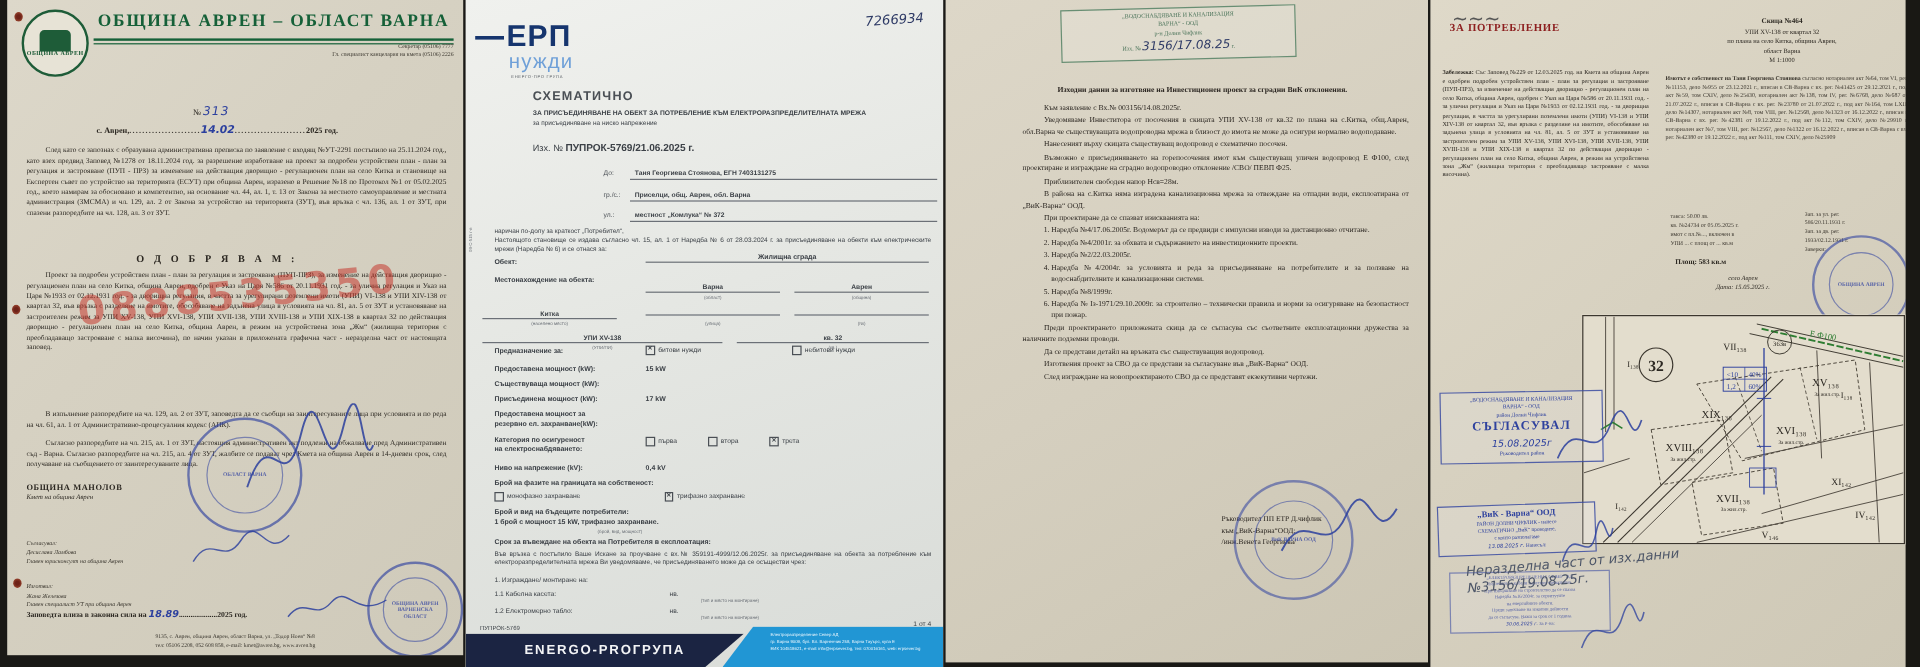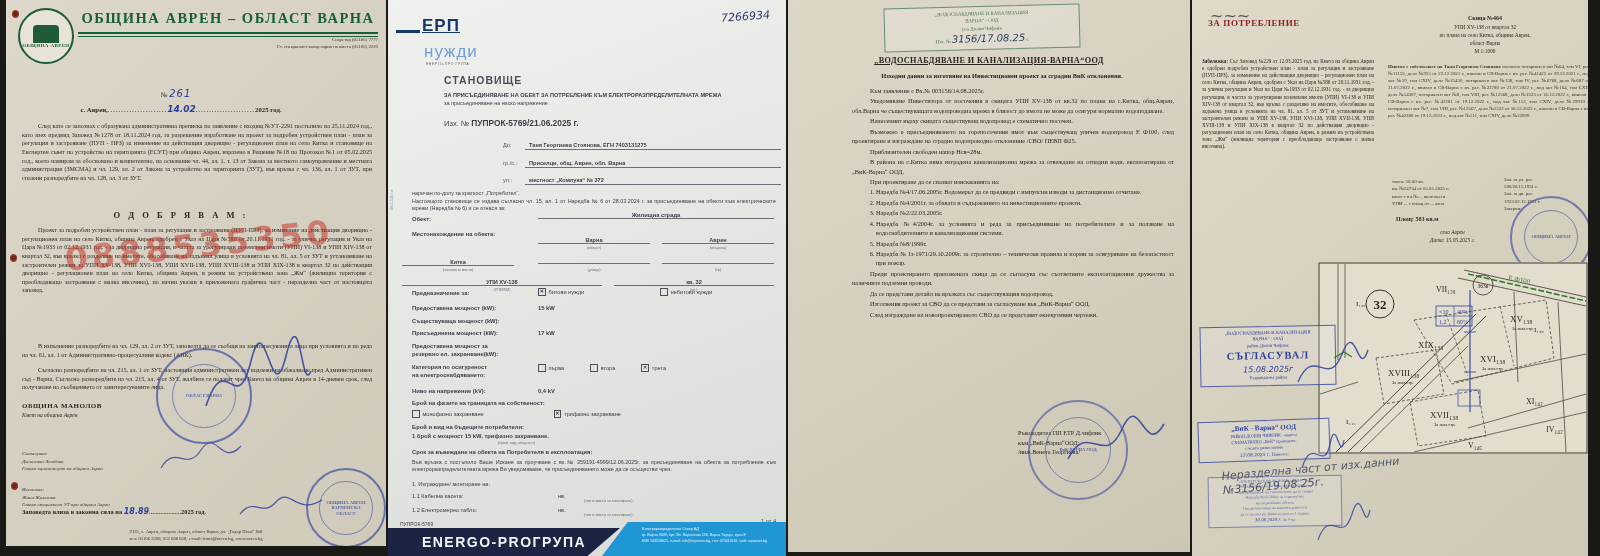--- a/index.html
+++ b/index.html
@@ -30,21 +30,21 @@
   .sig-svg{position:absolute;}
   .d1-signer{position:absolute;left:16px;top:402px;font-size:7px;font-weight:bold;letter-spacing:.5px;}
   .d1-signer-role{position:absolute;left:16px;top:412px;font-size:5.6px;font-style:italic;}
   .small-block{position:absolute;left:16px;font-size:5px;font-style:italic;line-height:1.5;color:#3a362e;}
   .d1-enforce{position:absolute;left:16px;top:507px;font-size:6.4px;font-weight:bold;}
   .d1-enforce .hand{font-size:8px;}
   .d1-footer{position:absolute;left:0;right:0;top:528px;text-align:center;font-size:4.7px;color:#3a362e;line-height:1.5;}
   .rust{position:absolute;width:7px;height:8px;background:radial-gradient(circle,#6e2218 30%,#93402c 70%,transparent 100%);border-radius:50%;}
   
   .doc2{left:388px;width:398px;height:556px;background:linear-gradient(160deg,#f0f1ee 0%,#e5e7e3 45%,#d9dcd8 100%);font-family:"Liberation Sans",sans-serif;color:#3c4147;}
-  .erp-main{position:absolute;left:34px;top:16px;font-size:17px;font-weight:bold;color:#16356e;letter-spacing:1px;text-decoration:underline;}
+  .erp-main{position:absolute;left:34px;top:16px;font-size:25px;font-weight:bold;color:#16356e;letter-spacing:1px;}
   .erp-dash{position:absolute;left:8px;top:30px;width:24px;height:3px;background:#16356e;}
   .erp-sub{position:absolute;left:36px;top:42px;font-size:17px;color:#6fa0d8;letter-spacing:1px;}
   .erp-tag{position:absolute;left:38px;top:62px;font-size:3.4px;color:#5b6066;letter-spacing:.6px;}
   .d2-handno{position:absolute;right:16px;top:10px;font-size:11px;transform:rotate(-4deg);color:#2f3b66;}
   .d2-title{position:absolute;left:56px;top:74px;font-size:10.5px;font-weight:bold;letter-spacing:1px;color:#4a4f55;}
   .d2-sub1{position:absolute;left:56px;top:92px;right:10px;font-size:5.6px;font-weight:bold;}
   .d2-sub2{position:absolute;left:56px;top:100px;font-size:5.4px;}
   .d2-ref{position:absolute;left:56px;top:118px;font-size:7.6px;}
   .d2-ref b{font-size:8.4px;}
   .d2-row{position:absolute;font-size:5.6px;}
@@ -55,21 +55,21 @@
   .d2-flex{position:absolute;display:flex;}
   .cb{display:inline-flex;align-items:center;margin-right:26px;}
   .cb-box{width:5.5px;height:5.5px;border:.8px solid #4a4f55;display:inline-flex;align-items:center;justify-content:center;font-size:5px;line-height:5px;margin-right:3px;font-weight:bold;}
   .cb-lab{font-size:5.6px;}
   .d2-lab{font-weight:bold;font-size:5.8px;}
   .d2-val{font-size:5.8px;font-weight:bold;}
   .d2-side{position:absolute;left:2px;top:210px;font-size:3.6px;color:#7a7f85;transform:rotate(-90deg);transform-origin:left top;}
   .d2-pupref{position:absolute;left:12px;top:521px;font-size:5px;}
   .d2-page{position:absolute;right:10px;top:518px;font-size:5.6px;}
   .band-navy{position:absolute;left:0;bottom:0;width:232px;height:28px;background:#1b2442;clip-path:polygon(0 0,100% 0,86% 100%,0 100%);display:flex;align-items:center;justify-content:center;}
-  .band-navy span{color:#f2f3f5;font-weight:bold;font-size:14px;letter-spacing:1.5px;}
+  .band-navy span{color:#f2f3f5;font-weight:bold;font-size:11px;letter-spacing:1.5px;}
   .band-blue{position:absolute;left:214px;bottom:0;right:0;height:34px;background:#2196d4;clip-path:polygon(14% 0,100% 0,100% 100%,0 100%);color:#eaf6fd;font-size:3.6px;line-height:1.6;padding:5px 4px 0 40px;box-sizing:border-box;}
   
   .doc3{left:788px;width:402px;height:552px;background:linear-gradient(150deg,#ddd7c8 0%,#d5cfbf 50%,#ccc6b4 100%);color:#2a2520;}
   .d3-stamp{position:absolute;left:96px;top:6px;width:190px;border:1.4px solid rgba(74,122,92,.8);color:rgba(58,104,76,.9);text-align:center;font-size:5px;line-height:1.45;padding:3px 2px;transform:rotate(-1.5deg);background:rgba(240,240,230,.25);}
   .d3-stamp .hand{font-size:10px;color:#2f3b66;}
   .d3-title{position:absolute;left:0;right:0;top:56px;text-align:center;font-weight:bold;font-size:8.2px;text-decoration:underline;letter-spacing:.4px;}
   .d3-sub{position:absolute;left:40px;right:14px;top:72px;text-align:center;font-weight:bold;font-size:6.4px;}
   .d3-body{position:absolute;left:64px;right:16px;top:86px;font-size:6.3px;line-height:1.5;text-align:justify;}
   .d3-body p{margin:0 0 1px 0;text-indent:18px;}
   .d3-body ol{margin:0 0 1px 14px;padding-left:10px;}
@@ -114,21 +114,21 @@
         <div class="emb"></div>
         <div class="cap">ОБЩИНА АВРЕН</div>
       </div>
       <div class="d1-org">ОБЩИНА АВРЕН – ОБЛАСТ ВАРНА</div>
       <div class="d1-rule"></div>
     </div>
     <div class="d1-contacts">
       <div>Секретар (05106) 7777</div>
       <div>Гл. специалист канцелария на кмета (05106) 2226</div>
     </div>
-    <div class="d1-no"><span>№</span> <span class="hand">261</span></div>
+    <div class="d1-no"><span>№</span> <span class="hand">313</span></div>
     <div class="d1-date"><span>с. Аврен,</span><span class="dots">......................</span><span class="hand">14.02</span><span class="dots">......................</span><span>2025 год.</span></div>
     <div class="p indent" style="top:122px;">След като се запознах с образувана административна преписка по заявление с входящ №УТ-2291 постъпило на 25.11.2024 год., като взех предвид Заповед №1278 от 18.11.2024 год. за разрешение изработване на проект за подробен устройствен план - план за регулация и застрояване (ПУП - ПРЗ) за изменение на действащия дворищно - регулационен план на село Китка и становище на Експертен съвет по устройство на територията (ЕСУТ) при община Аврен, изразено в Решение №18 по Протокол №1 от 05.02.2025 год., което намирам за обосновано и компетентно, на основание чл. 44, ал. 1, т. 13 от Закона за местното самоуправление и местната администрация (ЗМСМА) и чл. 129, ал. 2 от Закона за устройство на територията (ЗУТ), във връзка с чл. 136, ал. 1 от ЗУТ, при спазени разпоредбите на чл. 128, ал. 3 от ЗУТ.</div>
     <div class="d1-approve">О Д О Б Р Я В А М :</div>
     <div class="p indent" style="top:226px;">Проект за подробен устройствен план - план за регулация и застрояване (ПУП-ПРЗ), за изменение на действащия дворищно - регулационен план на село Китка, община Аврен, одобрен с Указ на Царя №586 от 20.11.1931 год. - за улична регулация и Указ на Царя №1933 от 02.12.1931 год. - за дворищна регулация, в частта за урегулирани поземлени имоти (УПИ) VI-138 и УПИ XIV-138 от квартал 32, във връзка с разделяне на имотите, обособяване на задънена улица в условията на чл. 81, ал. 5 от ЗУТ и установяване на застроителен режим за УПИ XV-138, УПИ XVI-138, УПИ XVII-138, УПИ XVIII-138 и УПИ XIX-138 в квартал 32 по действащия дворищно - регулационен план на село Китка, община Аврен, в режим на устройствена зона „Жм“ (жилищна територия с преобладаващо застрояване с малка височина), по начин указан в приложената графична част - неразделна част от настоящата заповед.</div>
     <div class="p indent" style="top:342px;">В изпълнение разпоредбите на чл. 129, ал. 2 от ЗУТ, заповедта да се съобщи на заинтересуваните лица при условията и по реда на чл. 61, ал. 1 от Административно-процесуалния кодекс (АПК).</div>
     <div class="p indent" style="top:366px;">Съгласно разпоредбите на чл. 215, ал. 1 от ЗУТ, настоящия административен акт подлежи на обжалване пред Административен съд - Варна. Съгласно разпоредбите на чл. 215, ал. 4 от ЗУТ, жалбите се подават чрез Кмета на община Аврен в 14-дневен срок, след получаване на съобщението от заинтересуваните лица.</div>
     <div class="watermark">0888535350</div>
     <div class="round-stamp" style="left:150px;top:348px;width:92px;height:92px;">
       <div class="inner">ОБЛАСТ ВАРНА</div>
     </div>
@@ -162,21 +162,21 @@
       <div>тел: 05106 2208, 052 608 858, e-mail: kmet@avren.bg, www.avren.bg</div>
     </div>
   </section>
 
   <section class="doc doc2">
     <span class="erp-dash"></span>
     <div class="erp-main">ЕРП</div>
     <div class="erp-sub">нужди</div>
     <div class="erp-tag">ЕНЕРГО-ПРО ГРУПА</div>
     <div class="d2-handno hand">7266934</div>
-    <div class="d2-title">СТАНОВИЩЕ</div>
+    <div class="d2-title">СХЕМАТИЧНО</div>
     <div class="d2-sub1">ЗА ПРИСЪЕДИНЯВАНЕ НА ОБЕКТ ЗА ПОТРЕБЛЕНИЕ КЪМ ЕЛЕКТРОРАЗПРЕДЕЛИТЕЛНАТА МРЕЖА</div>
     <div class="d2-sub2">за присъединяване на ниско напрежение</div>
     <div class="d2-ref"><span>Изх. №</span> <b>ПУПРОК-5769/21.06.2025 г.</b></div>
     <div class="d2-row" style="left:115px;top:142px;"><span class="lab">До:</span><span class="val" style="min-width:248px;">Таня Георгиева Стоянова, ЕГН 7403131275</span></div>
     <div class="d2-row" style="left:115px;top:160px;"><span class="lab">гр./с.:</span><span class="val" style="min-width:248px;">Приселци, общ. Аврен, обл. Варна</span></div>
     <div class="d2-row" style="left:115px;top:177px;"><span class="lab">ул.:</span><span class="val" style="min-width:248px;">местност „Комлука“ № 372</span></div>
     <div style="position:absolute;left:24px;top:190px;font-size:5.4px;">наричан по-долу за краткост „Потребител“,</div>
     <div style="position:absolute;left:24px;top:198px;right:10px;font-size:5.4px;text-align:justify;line-height:1.35;">Настоящото становище се издава съгласно чл. 15, ал. 1 от Наредба № 6 от 28.03.2024 г. за присъединяване на обекти към електрическите мрежи (Наредба № 6) и се отнася за:</div>
     <div class="d2-lab" style="position:absolute;left:24px;top:216px;">Обект:</div>
     <div class="fieldline" style="position:absolute;left:150px;top:212px;width:236px;font-size:5.8px;">Жилищна сграда</div>
@@ -260,21 +260,20 @@
     </div>
   </section>
 
   <section class="doc doc3">
     <div class="d3-stamp">
       <div>„ВОДОСНАБДЯВАНЕ И КАНАЛИЗАЦИЯ</div>
       <div>ВАРНА“ - ООД</div>
       <div>р-н Долни Чифлик</div>
       <div><span>Изх. №</span> <span class="hand">3156/17.08.25</span> <span>г.</span></div>
     </div>
-    <div class="d3-title">„ВОДОСНАБДЯВАНЕ И КАНАЛИЗАЦИЯ-ВАРНА“ООД</div>
     <div class="d3-sub">Изходни данни за изготвяне на Инвестиционен проект за сградни ВиК отклонения.</div>
     <div class="d3-body">
       <p>Към заявление с Вх.№ 003156/14.08.2025г.</p>
       <p>Уведомяваме Инвеститора от посочения в скицата УПИ XV-138 от кв.32 по плана на с.Китка, общ.Аврен, обл.Варна че съществуващата водопроводна мрежа в близост до имота не може да осигури нормално водоподаване.</p>
       <p>Нанесеният върху скицата съществуващ водопровод е схематично посочен.</p>
       <p>Възможно е присъединяването на горепосочения имот към съществуващ уличен водопровод Е Ф100, след проектиране и изграждане на сградно водопроводно отклонение /СВО/ ПЕВП Ф25.</p>
       <p>Приблизителен свободен напор Нсв=28м.</p>
       <p>В района на с.Китка няма изградена канализационна мрежа за отвеждане на отпадни води, експлоатирана от „ВиК-Варна“ ООД.</p>
       <p>При проектиране да се спазват изискванията на:</p>
       <ol>

